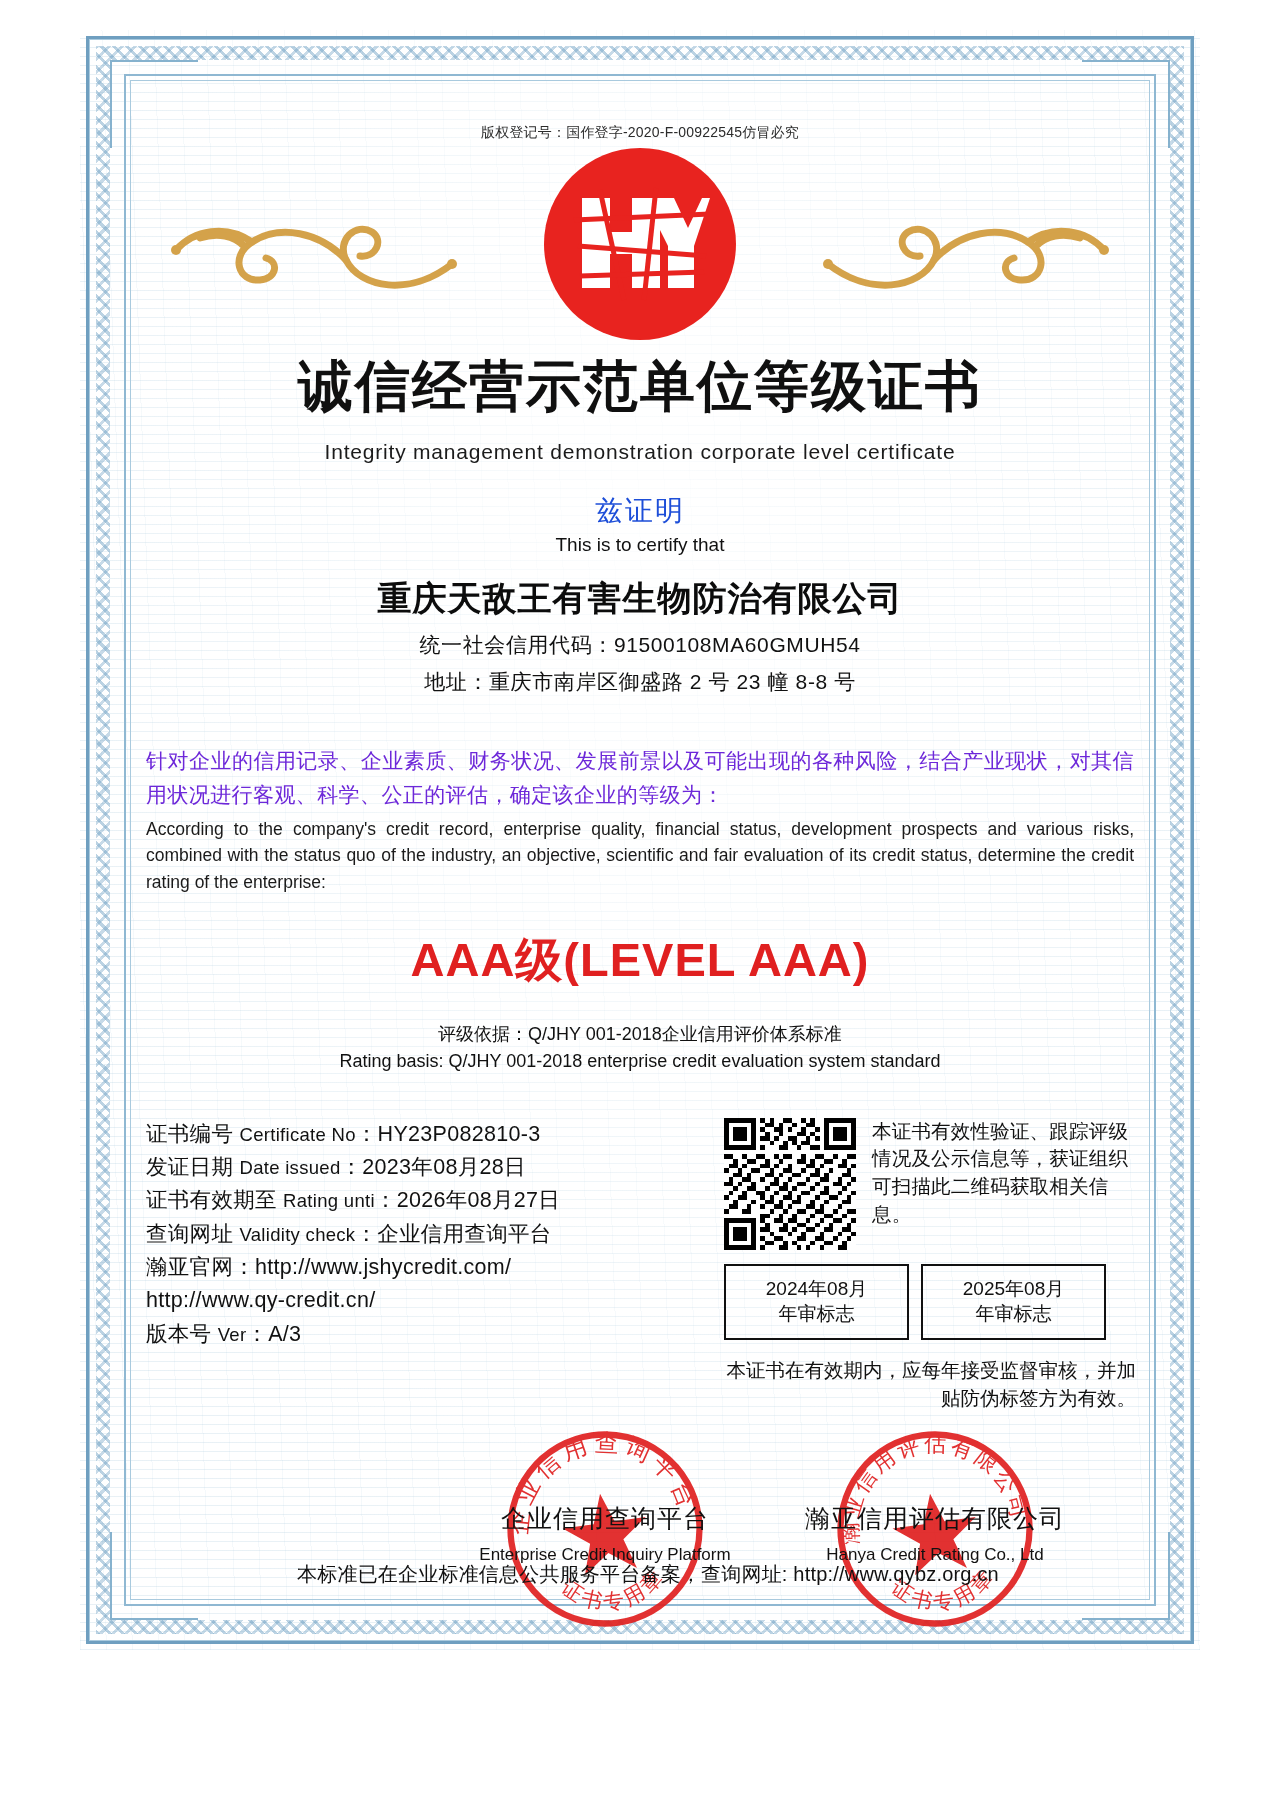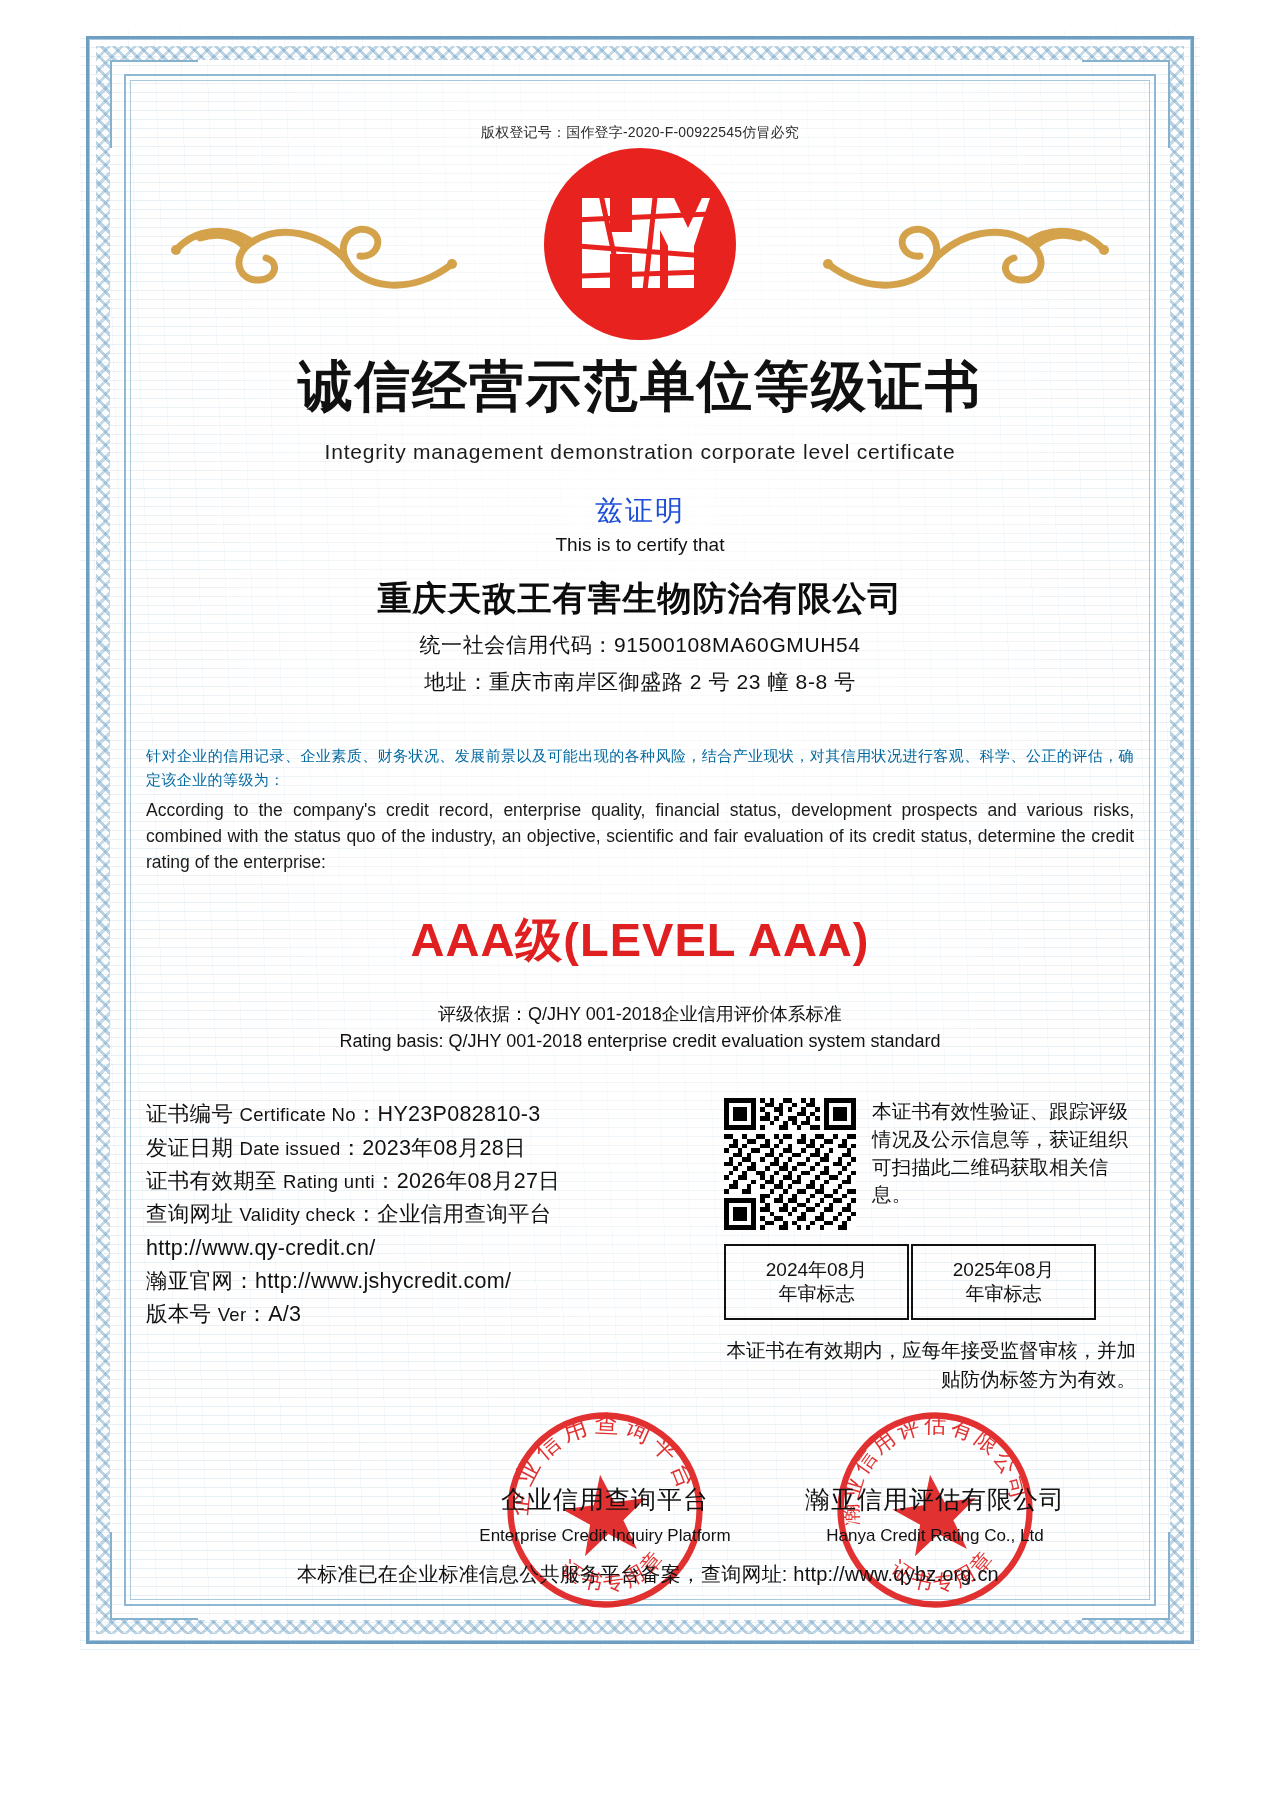--- a/index.html
+++ b/index.html
@@ -208,23 +208,23 @@
     color: #111;
     margin-top: 9px;
     letter-spacing: .6px;
   }
 
   .para {
     margin-top: 48px;
     padding: 0 6px;
   }
   .para-cn {
-    font-size: 15px;
+    font-size: 21px;
     line-height: 1.62;
-    color: #0369a1;
+    color: #6d28d9;
     text-align: justify;
     letter-spacing: .4px;
   }
   .para-en {
     font-size: 17.5px;
     line-height: 1.5;
     color: #1a1a1a;
     margin-top: 4px;
     text-align: justify;
   }
@@ -284,21 +284,21 @@
   .qr-note {
     margin-left: 16px;
     font-size: 19.5px;
     line-height: 1.42;
     color: #111;
     letter-spacing: .2px;
   }
   .stamp-boxes {
     display: flex;
     margin-top: 14px;
-    gap: 0;
+    gap: 10px;
   }
   .stamp-box {
     width: 181px;
     height: 72px;
     border: 2px solid #111;
     display: flex;
     flex-direction: column;
     align-items: center;
     justify-content: center;
     font-size: 19px;
@@ -472,24 +472,24 @@
           <span class="lbl-en">Date issued</span><span>：</span><span>2023年08月28日</span>
         </div>
         <div class="detail-line">
           <span>证书有效期至</span>
           <span class="lbl-en">Rating unti</span><span>：</span><span>2026年08月27日</span>
         </div>
         <div class="detail-line">
           <span>查询网址</span>
           <span class="lbl-en">Validity check</span><span>：</span><span>企业信用查询平台</span>
         </div>
-        <div class="detail-line">http://www.qy-credit.cn/</div>
         <div class="detail-line">
           <span>瀚亚官网</span><span>：</span><span>http://www.jshycredit.com/</span>
         </div>
+        <div class="detail-line">http://www.qy-credit.cn/</div>
         <div class="detail-line">
           <span>版本号</span>
           <span class="lbl-en">Ver</span><span>：</span><span>A/3</span>
         </div>
       </div>
 
       <div class="details-right">
         <div class="qr-row">
           <svg class="qr" viewBox="0 0 29 29" xmlns="http://www.w3.org/2000/svg" shape-rendering="crispEdges">
             <rect width="29" height="29" fill="#fff"></rect>

